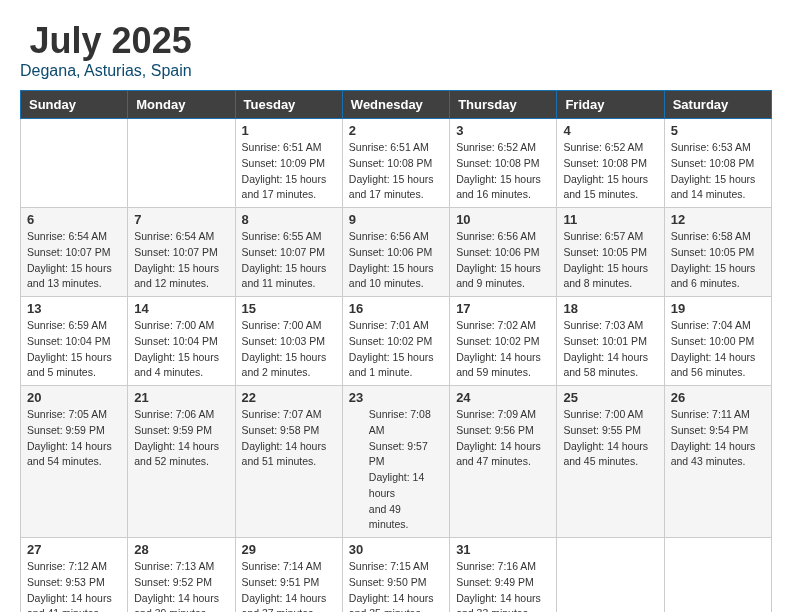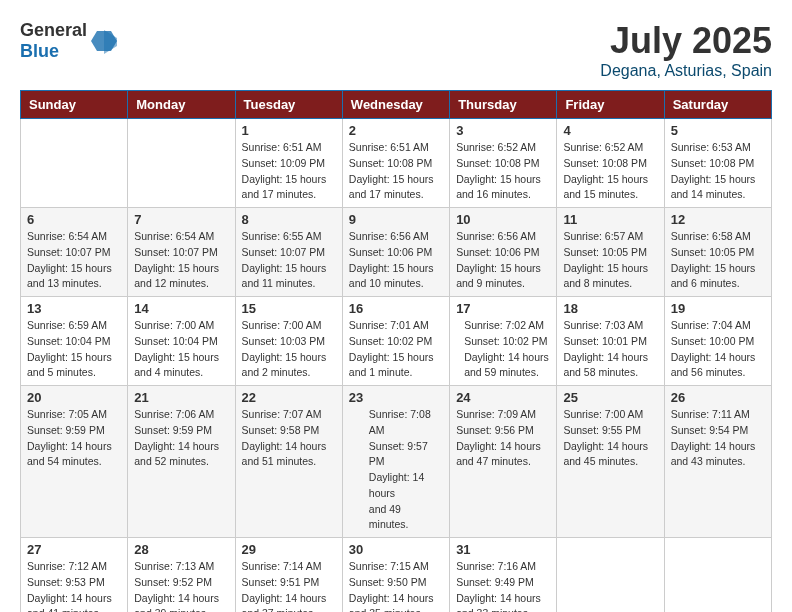--- a/index.html
+++ b/index.html
@@ -46,21 +46,21 @@
     .location-title {
       font-size: 16px;
       color: #0c4a6e;
     }
     .calendar {
       width: 100%;
       border-collapse: collapse;
       border: 1px solid #ccc;
     }
     .calendar th {
-      background-color: #7f1d1d;
+      background-color: #404040;
       color: #fff;
       text-align: left;
       padding: 6px 8px;
       font-size: 13px;
       border: 1px solid #1a6faf;
     }
     .calendar td {
       vertical-align: top;
       padding: 4px 6px;
       border: 1px solid #ccc;
@@ -85,30 +85,20 @@
       color: #333;
     }
     .empty-cell {
       background: #fff !important;
     }
   </style>
 </head>
 <body>
 
 <div class="header">
-  <div class="logo">
-    <div>
-      <span class="logo-text-general">General</span><br>
-      <span class="logo-text-blue">Blue</span>
-    </div>
-    <svg class="logo-icon" viewBox="0 0 30 30">
-      <polygon points="8,25 22,25 28,15 22,5 8,5 2,15" fill="#1a6faf" opacity="0.8"></polygon>
-      <polygon points="15,4 28,12 28,20 15,28" fill="#1a6faf" opacity="0.5"></polygon>
-    </svg>
-  </div>
   <div class="title-area">
     <div class="month-title">July 2025</div>
     <div class="location-title">Degana, Asturias, Spain</div>
   </div>
 </div>
 
 <table class="calendar">
   <thead>
     <tr>
     <th>Sunday</th>
@@ -235,21 +225,21 @@
         </td>
         <td>
           <span class="day-number">16</span>
           <div class="day-info" style="white-space: pre-line;">Sunrise: 7:01 AM
 Sunset: 10:02 PM
 Daylight: 15 hours
 and 1 minute.</div>
         </td>
         <td>
           <span class="day-number">17</span>
-          <div class="day-info" style="white-space: pre-line; margin-left: 8px;">Sunrise: 7:02 AM
+          <div class="day-info" style="white-space: pre-line;">Sunrise: 7:02 AM
 Sunset: 10:02 PM
 Daylight: 14 hours
 and 59 minutes.</div>
         </td>
         <td>
           <span class="day-number">18</span>
           <div class="day-info" style="white-space: pre-line;">Sunrise: 7:03 AM
 Sunset: 10:01 PM
 Daylight: 14 hours
 and 58 minutes.</div>

